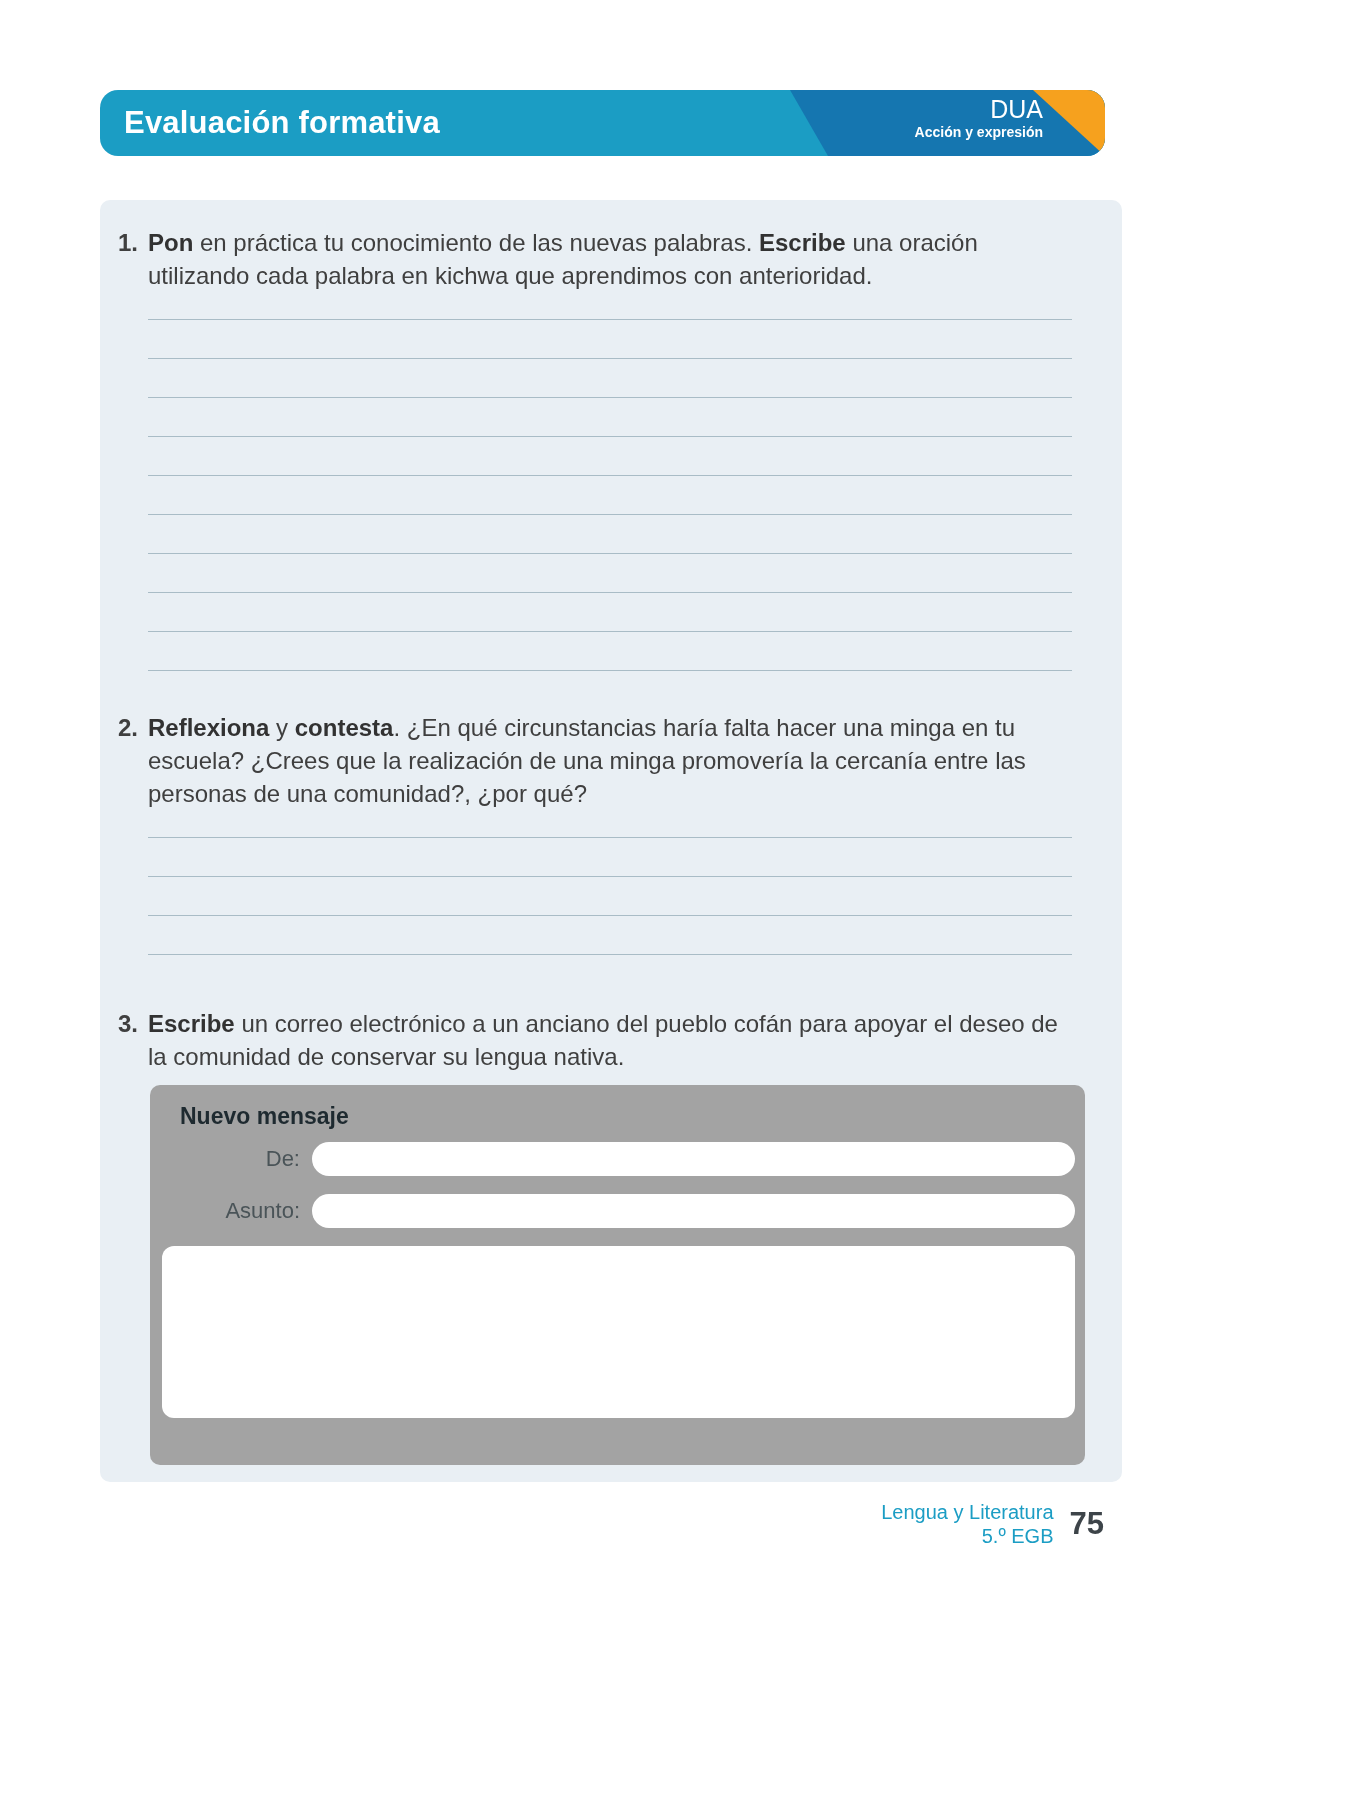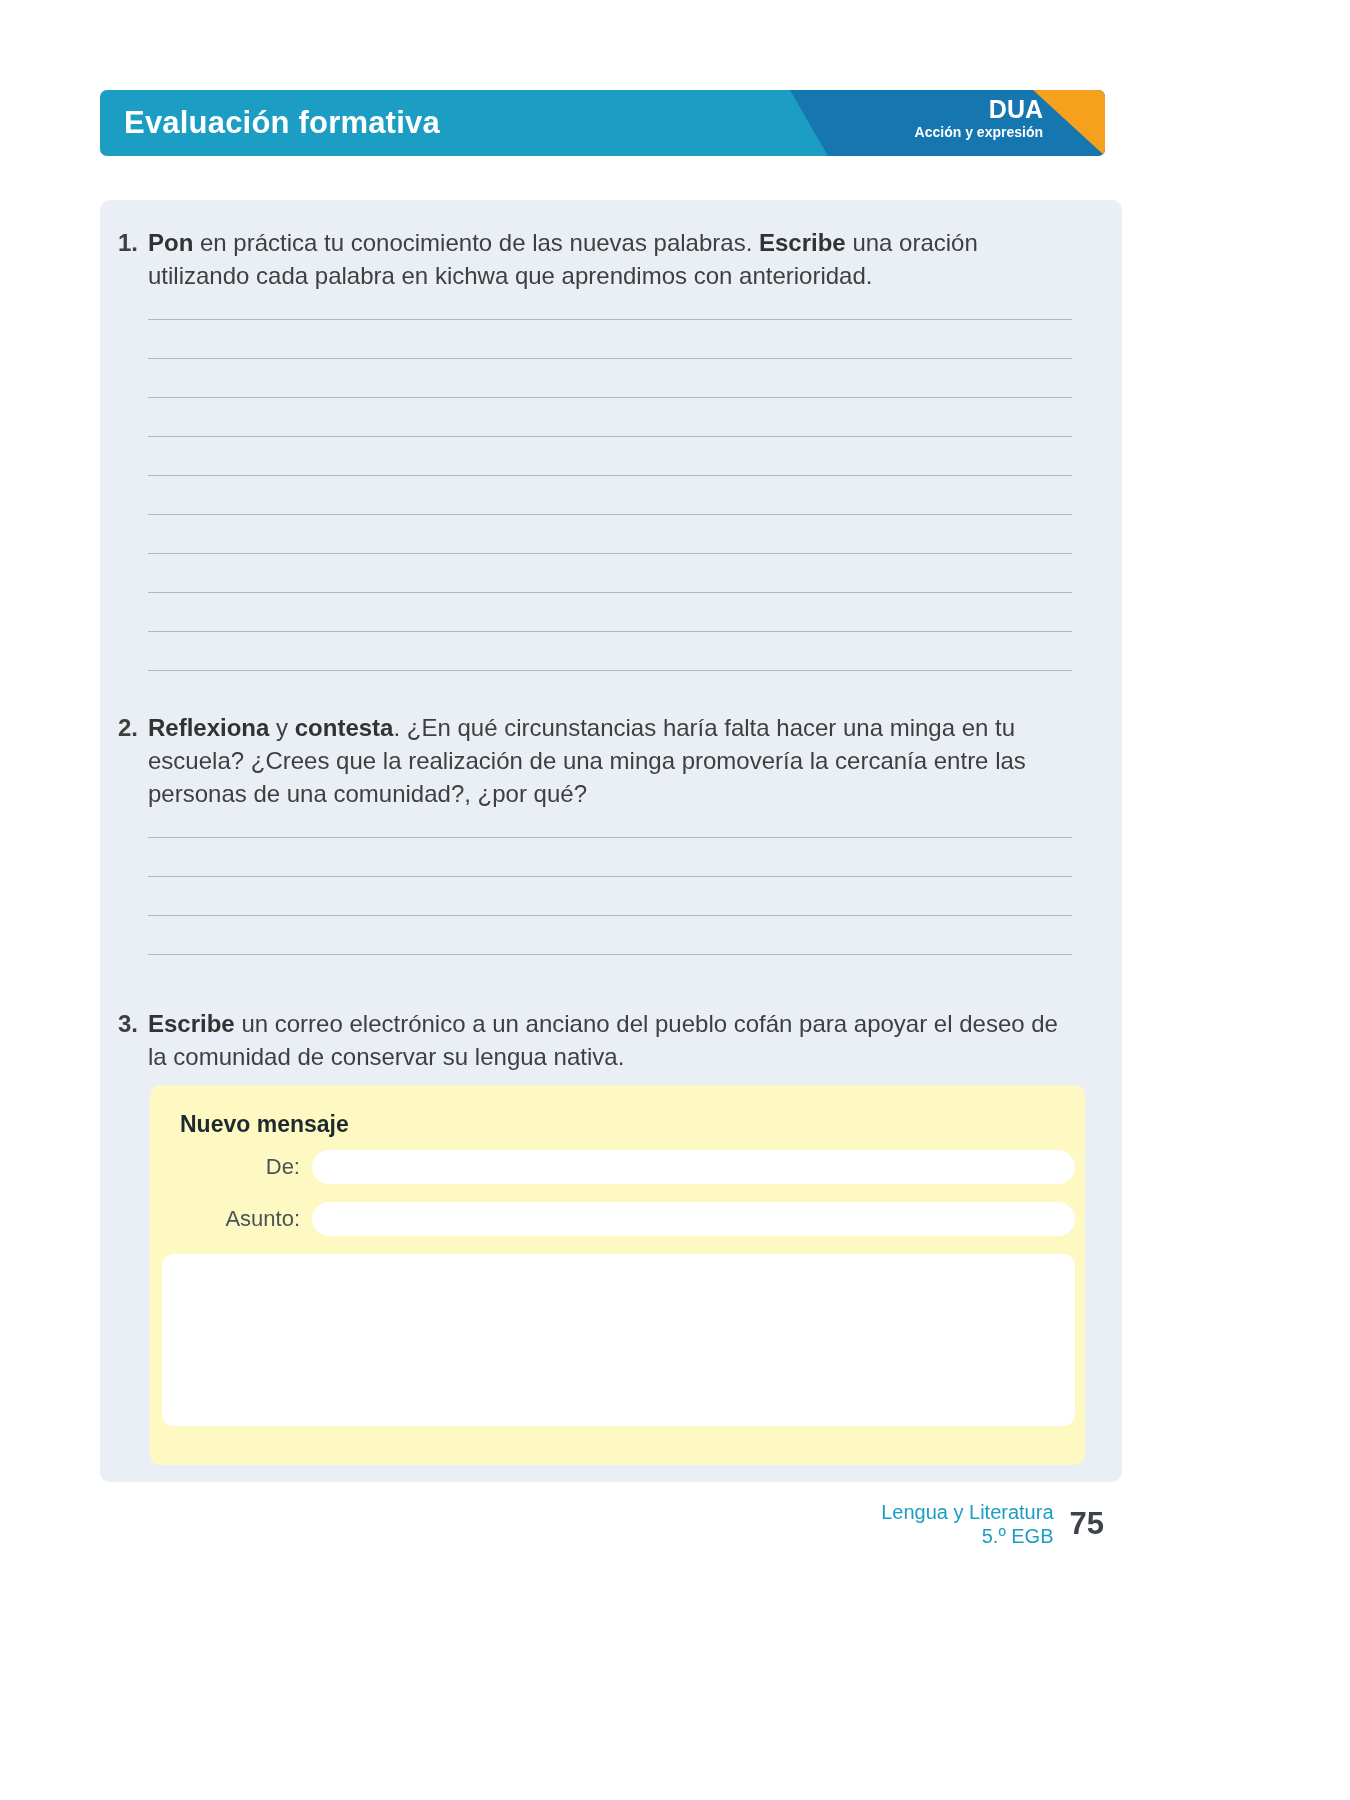--- a/index.html
+++ b/index.html
@@ -3,21 +3,21 @@
 <meta charset="utf-8">
 <style>
   * { margin: 0; padding: 0; box-sizing: border-box; }
   html, body { width: 1350px; height: 1800px; background: #ffffff; font-family: "Liberation Sans", sans-serif; position: relative; }
 
   
   .header {
     position: absolute; left: 100px; top: 90px;
     width: 1005px; height: 66px;
     background: #1b9dc4;
-    border-radius: 7px;
+    border-radius: 18px;
     overflow: hidden;
   }
   .header-title {
     position: absolute; left: 24px; top: 50%; transform: translateY(-50%);
     color: #ffffff; font-size: 31px; font-weight: bold; letter-spacing: 0.2px;
   }
   .badge-blue {
     position: absolute; right: 0; top: 0; height: 100%; width: 315px;
     background: #1576b0;
     -webkit-clip-path: polygon(0 0, 100% 0, 100% 100%, 38px 100%);
@@ -26,21 +26,21 @@
   .badge-orange {
     position: absolute; right: 0; top: 0; height: 100%; width: 72px;
     background: #f6a11e;
     -webkit-clip-path: polygon(0 0, 100% 0, 100% 100%);
     clip-path: polygon(0 0, 100% 0, 100% 100%);
   }
   .badge-text {
     position: absolute; right: 62px; top: 5px;
     text-align: right; color: #ffffff; line-height: 1.15;
   }
-  .badge-title { font-size: 25px; font-weight: bold; display: block; }
+  .badge-title { font-size: 25px; font-weight: normal; display: block; }
   .badge-subtitle { font-size: 14px; font-weight: bold; display: block; }
 
   
   .panel {
     position: absolute; left: 100px; top: 200px;
     width: 1022px; height: 1282px;
     background: #e9eff4;
     border-radius: 10px;
     padding: 26px 50px 0 18px;
   }
@@ -53,23 +53,23 @@
   .write-line { height: 39px; border-bottom: 1.6px solid #a9bcc6; }
   .write-line:first-child { height: 28px; }
 
   .gap-after-lines-1 { height: 40px; }
   .gap-after-lines-2 { height: 52px; }
 
   
   .email-panel {
     margin: 12px 0 0 32px;
     width: 935px; height: 380px;
-    background: #fef9c3;
+    background: #a3a3a3;
     border-radius: 10px;
-    padding: 24px 10px 16px 12px;
+    padding: 16px 10px 16px 12px;
   }
   .email-title { margin: 2px 0 12px 18px; font-size: 23px; font-weight: bold; color: #1e2a30; }
   .email-row { display: flex; align-items: center; margin-bottom: 18px; }
   .email-label { width: 150px; text-align: right; padding-right: 12px; font-size: 22px; color: #4a5458; }
   .email-input { flex: 1; height: 34px; background: #ffffff; border-radius: 17px; }
   .email-body { height: 172px; background: #ffffff; border-radius: 12px; margin-top: 11px; }
 
   
   .footer {
     position: absolute; top: 1500px; right: 246px;

